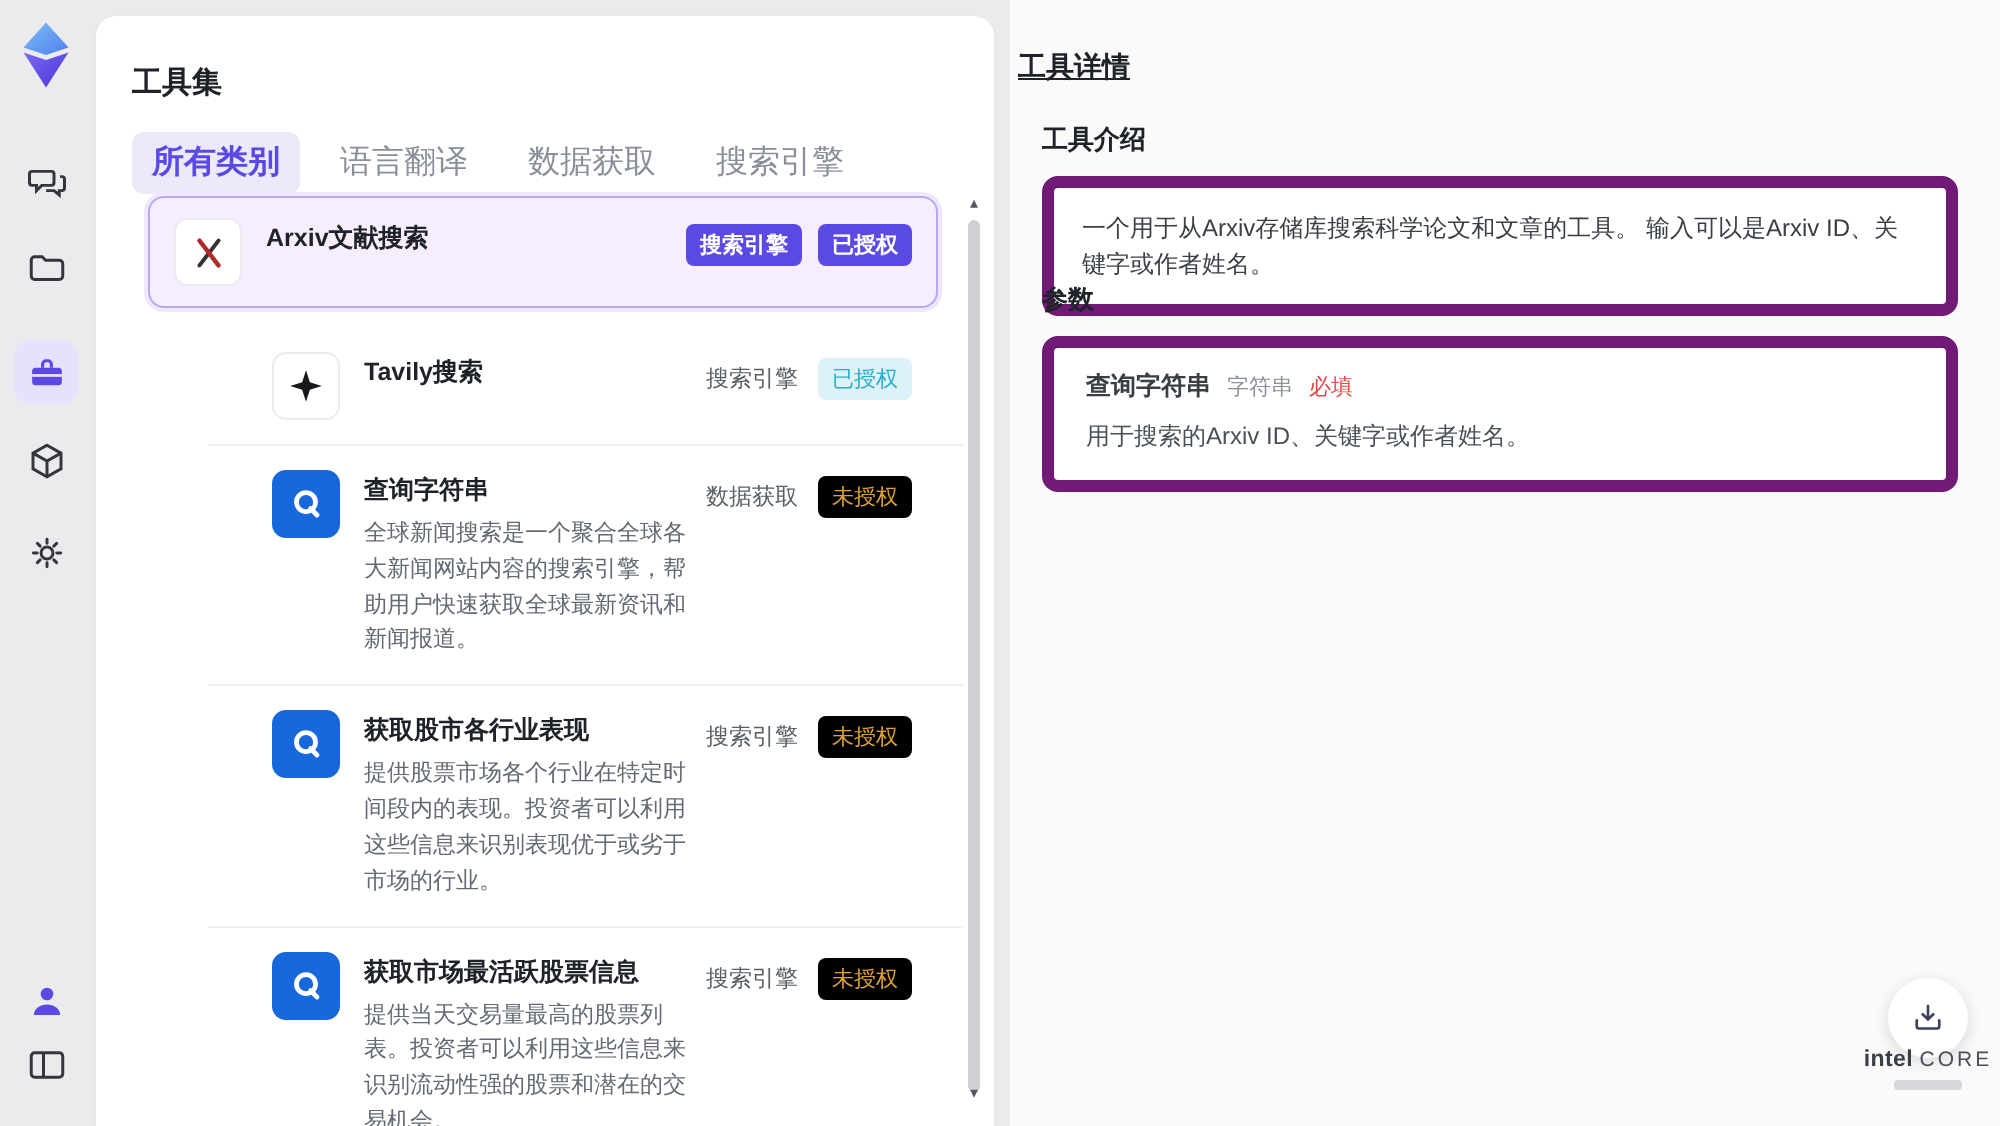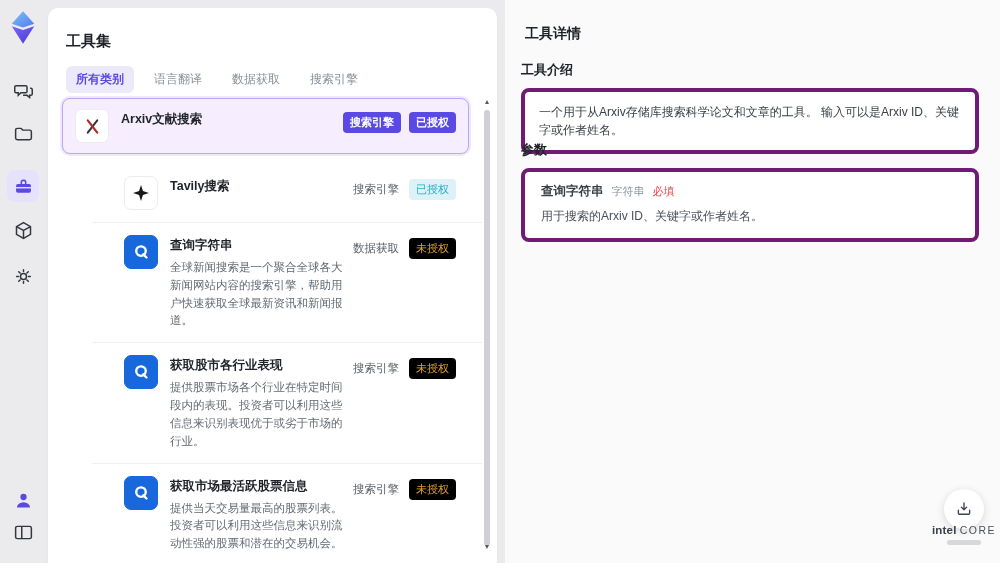--- a/index.html
+++ b/index.html
@@ -12,24 +12,24 @@
   .rail-btn { position:absolute; left:7px; width:32px; height:32px; display:flex;
     align-items:center; justify-content:center; border-radius:8px; cursor:pointer; }
   .rail-btn.active { background:#e7e2fb; }
   .rail-btn svg { width:21px; height:21px; }
 
   
   .card { position:absolute; left:48px; top:8px; width:449px; height:555px;
     background:#ffffff; border-radius:10px 10px 0 0; box-shadow:0 1px 3px rgba(0,0,0,.05); }
   .card h1 { position:absolute; left:18px; top:24px; font-size:15px; font-weight:bold; }
   .tabs { position:absolute; left:18px; top:58px; display:flex; gap:10px; align-items:center; }
-  .tab { font-size:12px; color:#8a8f99; padding:5px 10px; border-radius:6px; cursor:pointer; white-space:nowrap; }
+  .tab { font-size:16px; color:#8a8f99; padding:5px 10px; border-radius:6px; cursor:pointer; white-space:nowrap; }
   .tab.active { color:#5b49e4; background:#ecE9fb; font-weight:bold; }
 
-  .list { position:absolute; left:0; top:86px; width:434px; bottom:0; overflow:hidden; }
+  .list { position:absolute; left:0; top:86px; width:434px; bottom:0; overflow:hidden;padding-left:12px; }
 
   .tool { display:flex; padding:12px 26px 12px 32px; border-bottom:1px solid #f0f0f3;margin-left:44px; }
   .tool.selected { margin:4px 13px 10px 14px; padding:10px 12px; border:1px solid #b9a7ef;
     background:#f6eefe; border-radius:8px; box-shadow:0 0 0 2px #efe7fd; }
   .tico { flex:0 0 34px; width:34px; height:34px; border-radius:7px; background:#fff;
     border:1px solid #ececf0; display:flex; align-items:center; justify-content:center; margin-right:12px; }
   .tico.blue { background:#1668dc; border-color:#1668dc; }
   .tbody { width:248px; }
   .tname { font-size:12.5px; font-weight:bold; margin:2px 0 5px; }
   .tdesc { font-size:11.5px; color:#646a73; line-height:1.55; }
@@ -42,23 +42,23 @@
   .cat.solid { background:#5b49e4; color:#fff; font-weight:bold; font-size:11px;
     padding:3px 7px; border-radius:4px; }
 
   
   .sbar { position:absolute; right:6px; top:90px; bottom:4px; width:8px; }
   .sarrow { position:absolute; left:0; width:8px; font-size:8px; color:#55595f; text-align:center; line-height:8px; cursor:pointer; }
   .sthumb { position:absolute; left:1px; top:12px; width:6px; height:436px; background:#cfcfd4; border-radius:3px; cursor:pointer; }
 
   
   .detail { position:absolute; left:505px; top:0; width:495px; height:563px; background:#fafafa; }
-  .detail h2 { position:absolute; left:20px; top:25px; font-size:14px; font-weight:bold; }
+  .detail h2 { position:absolute; left:4px; top:25px; font-size:14px; font-weight:bold;text-decoration:underline; }
   .sect { position:absolute; left:16px; font-size:13px; font-weight:bold; }
-  .dbox { position:absolute; left:16px; width:458px; background:#fff; border:4px solid #701a75;
+  .dbox { position:absolute; left:16px; width:458px; background:#fff; border:6px solid #701a75;
     border-radius:8px; font-size:12px; color:#3a3f45; }
   .introbox { top:88px; padding:11px 14px; line-height:1.5; }
   .parambox { top:168px; padding:11px 16px 13px; }
   .pline { display:flex; align-items:baseline; gap:8px; margin-bottom:8px; }
   .pname { font-size:12.5px; font-weight:bold; }
   .ptype { font-size:11px; color:#8a8f99; }
   .preq  { font-size:11px; color:#e5484d; }
   .pdesc { font-size:12px; color:#4a5058; }
 
   

